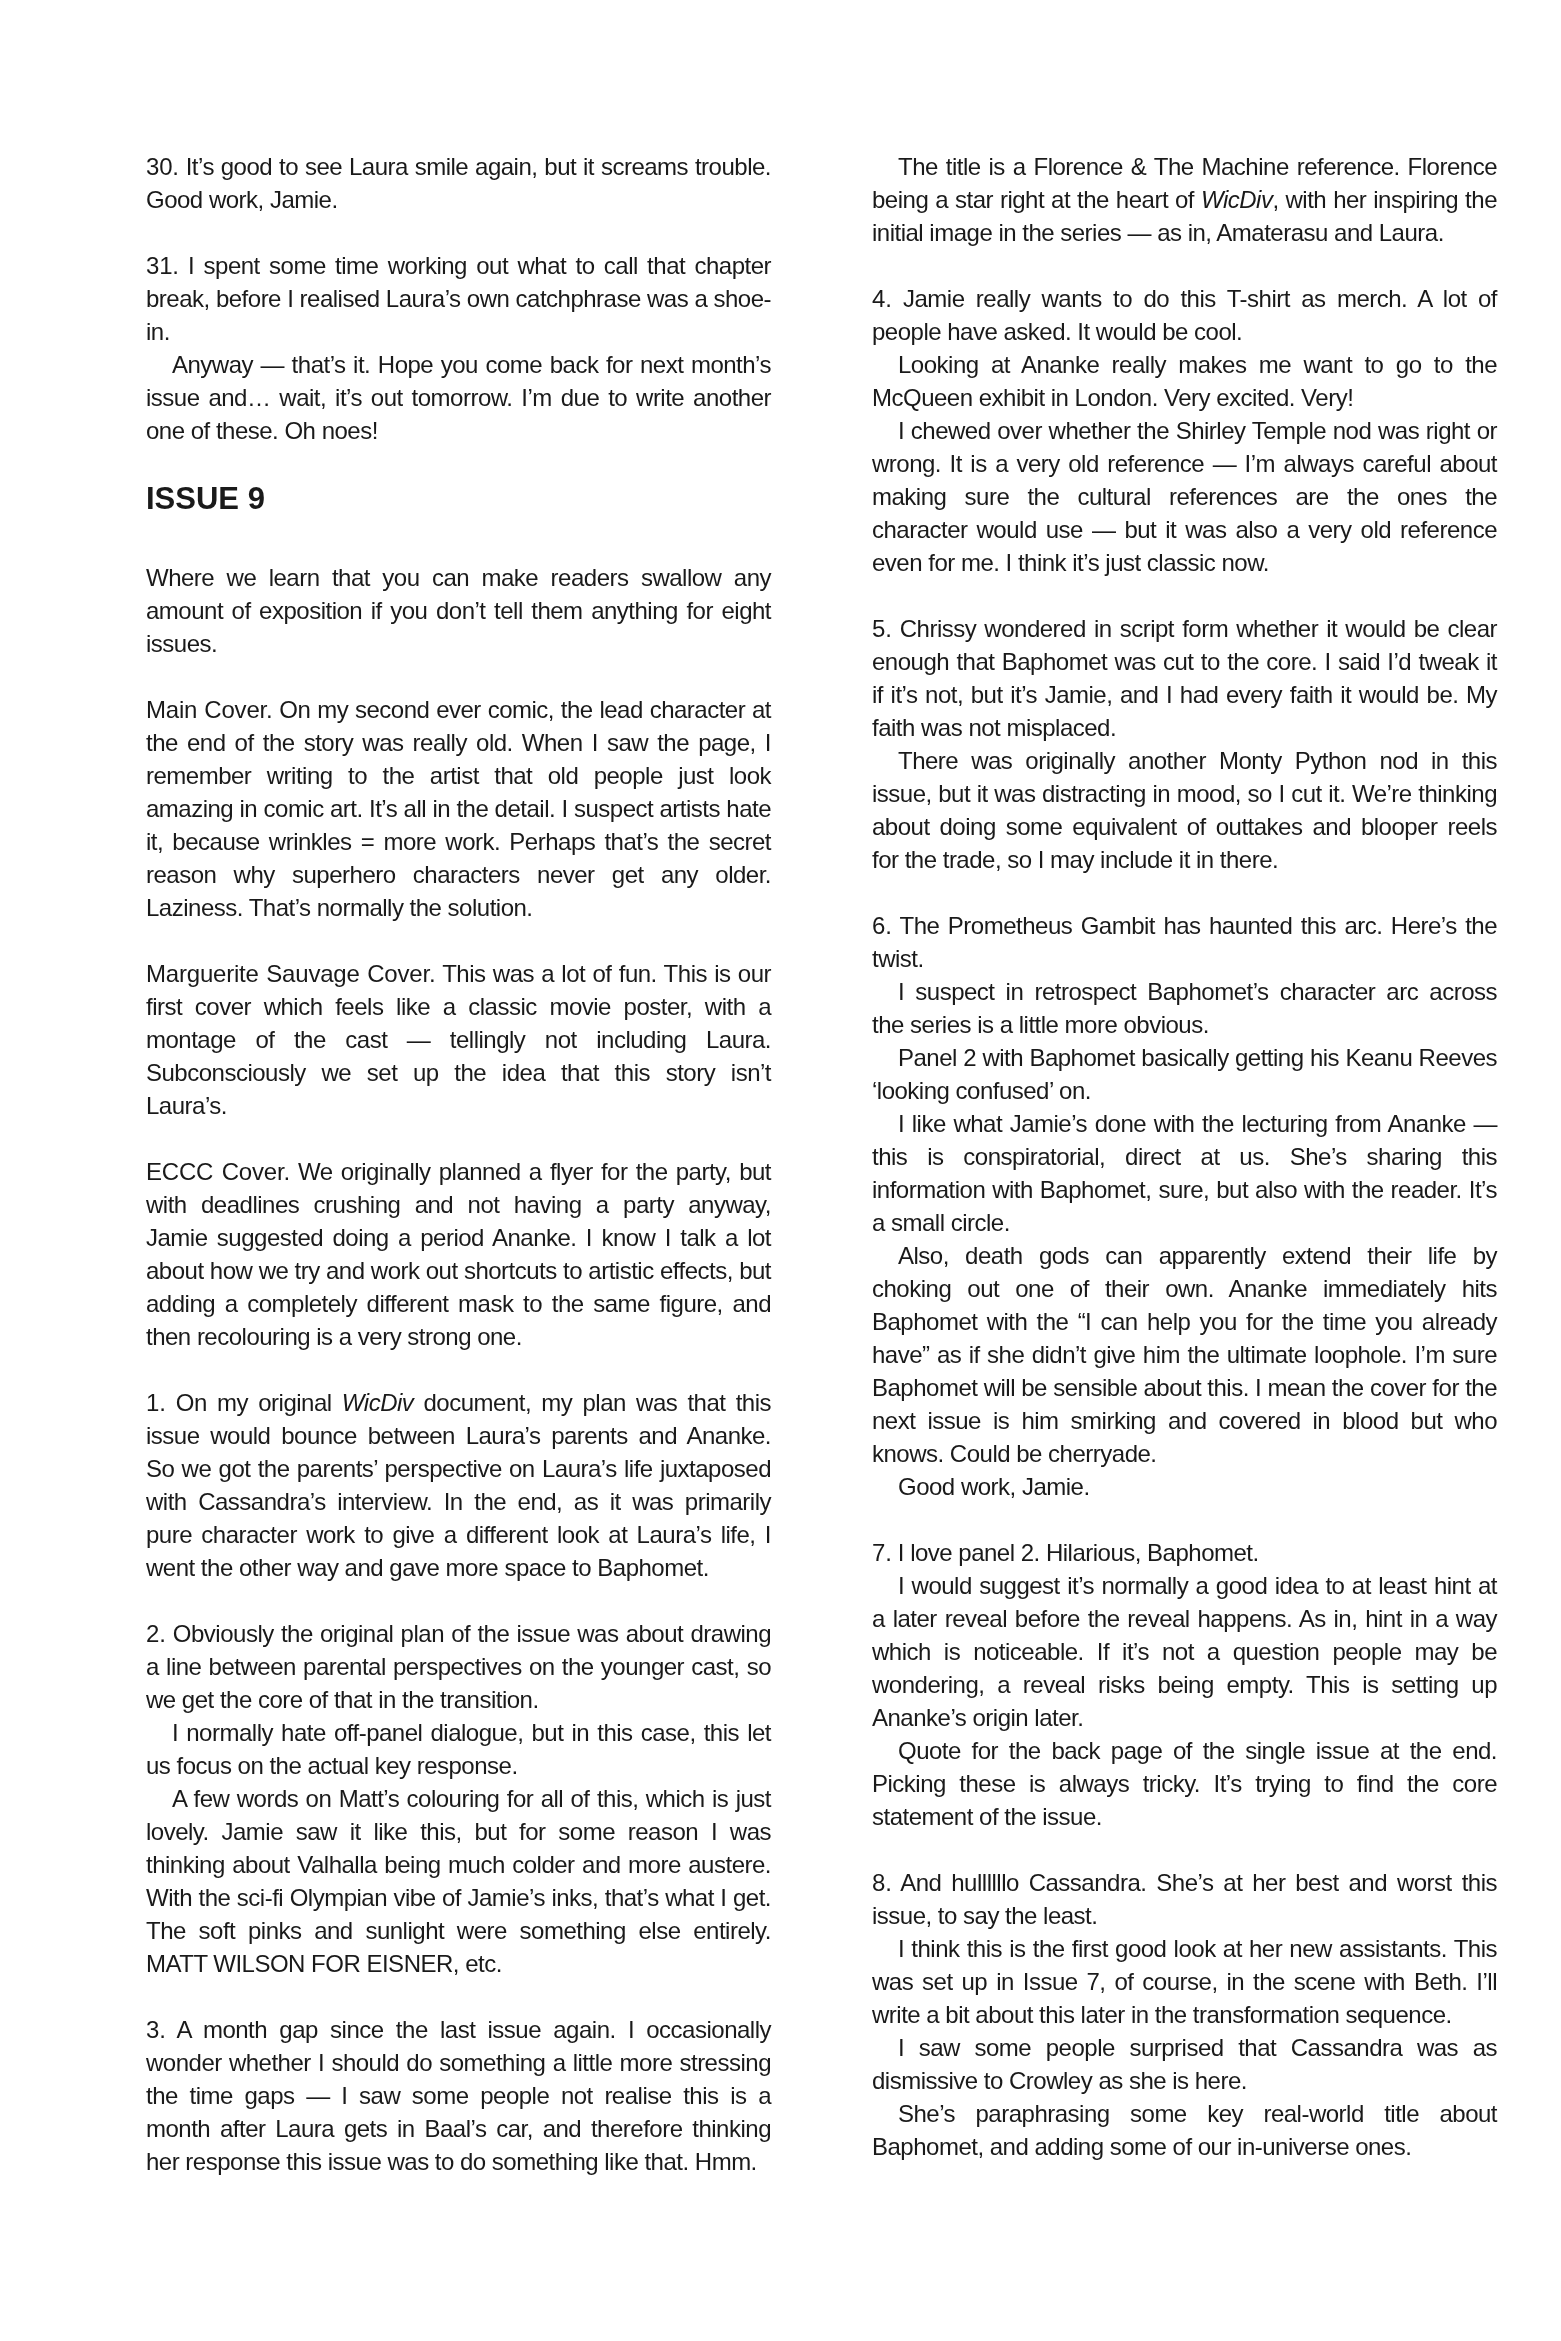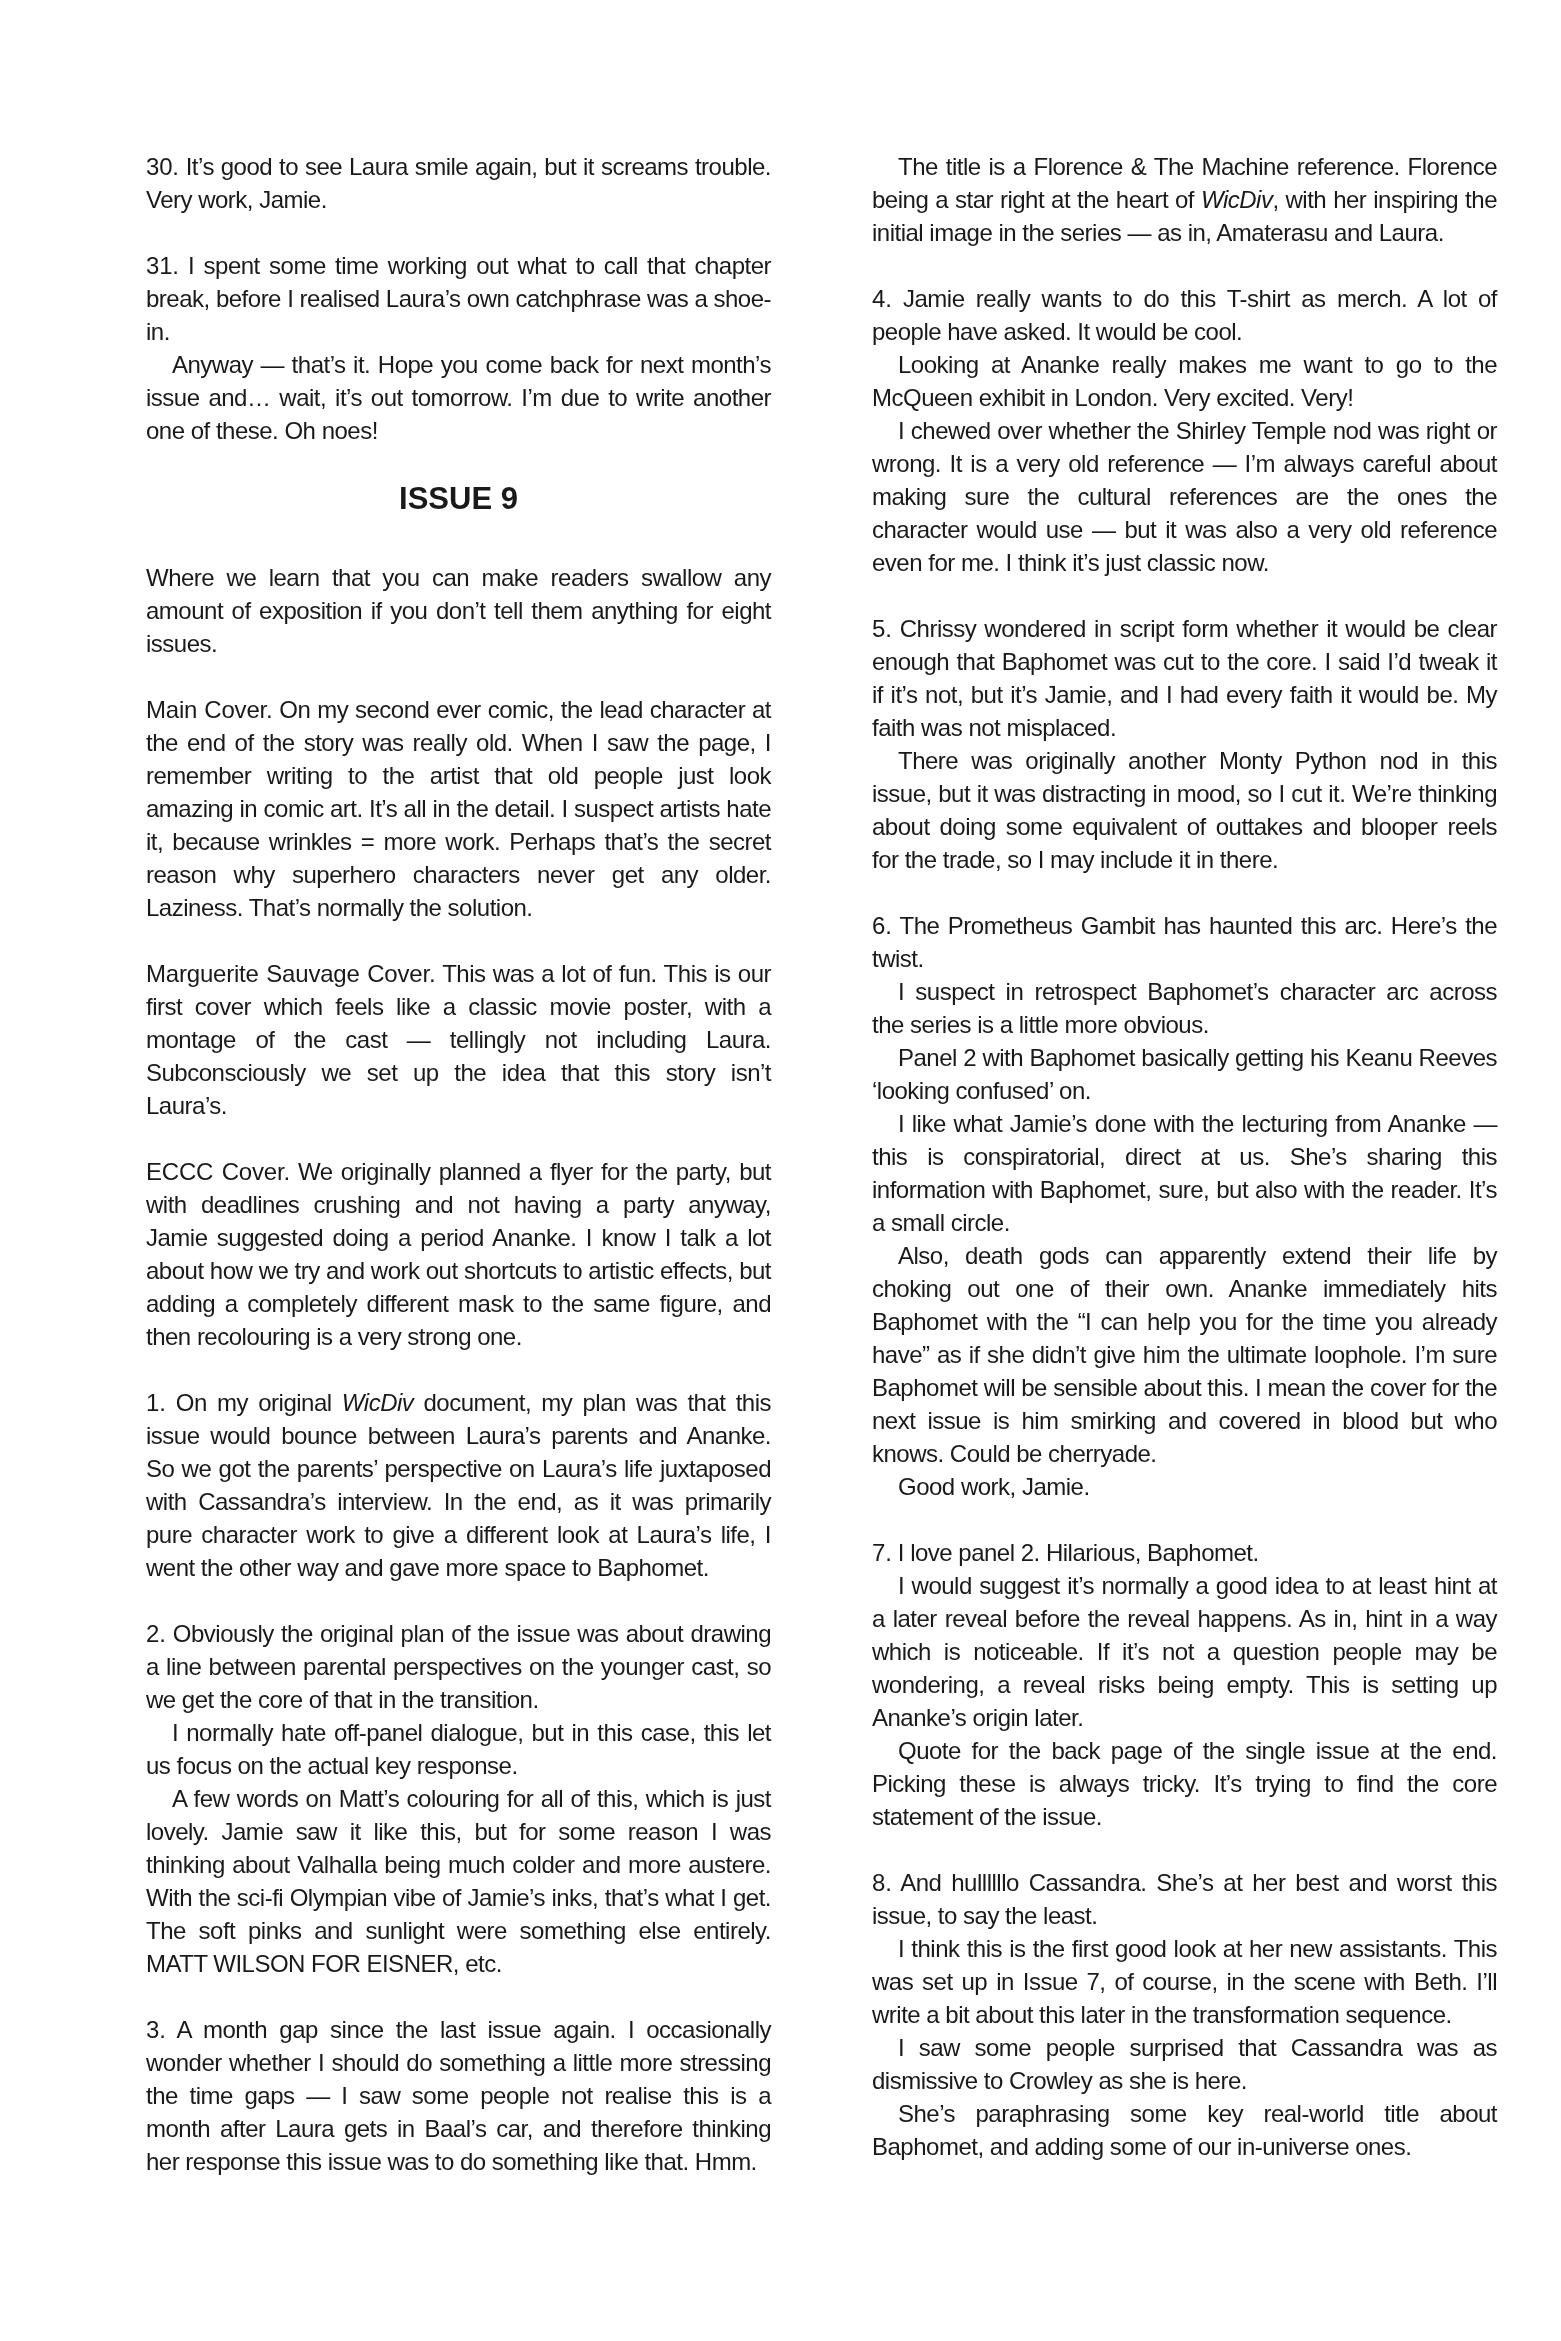--- a/index.html
+++ b/index.html
@@ -15,32 +15,32 @@
     font-weight: 300;
   }
   .col.left { left: 146px; }
   .col.right { left: 872px; }
   .section { margin: 0 0 33px 0; }
   .section p { margin: 0; }
   .section p.indent { text-indent: 26px; }
   .lead { font-weight: 400; letter-spacing: -0.2px; }
   .issue-heading {
     font-size: 31px; font-weight: 700; line-height: 38px;
-    margin: 0 0 43px 0; letter-spacing: 0; text-align: center;
+    margin: 0 0 43px 0; letter-spacing: 0; text-align: left;
   }
   .intro { margin-bottom: 33px; }
   em { font-style: italic; }
 </style>
 </head>
 <body>
 
 <div class="col left">
 
   <div class="section">
-    <p><span class="lead">30.</span> <span>It’s good to see Laura smile again, but it screams trouble. Very work, Jamie.</span></p>
+    <p><span class="lead">30.</span> <span>It’s good to see Laura smile again, but it screams trouble. Good work, Jamie.</span></p>
   </div>
 
   <div class="section">
     <p><span class="lead">31.</span> <span>I spent some time working out what to call that chapter break, before I realised Laura’s own catchphrase was a shoe-in.</span></p>
     <p class="indent">Anyway — that’s it. Hope you come back for next month’s issue and… wait, it’s out tomorrow. I’m due to write another one of these. Oh noes!</p>
   </div>
 
   <h2 class="issue-heading">ISSUE 9</h2>
 
   <p class="intro" style="margin-top:0">Where we learn that you can make readers swallow any amount of exposition if you don’t tell them anything for eight issues.</p>

